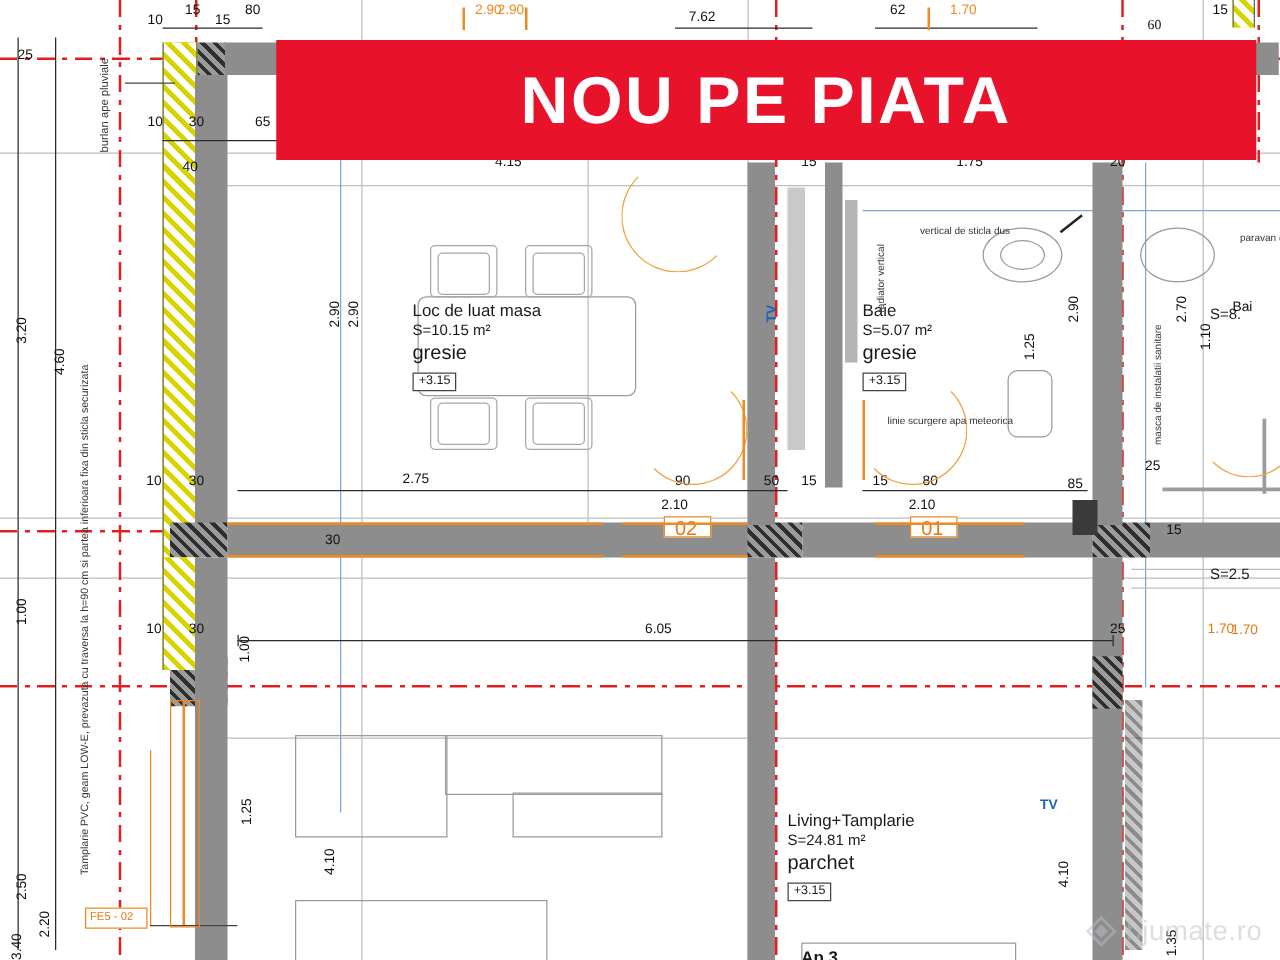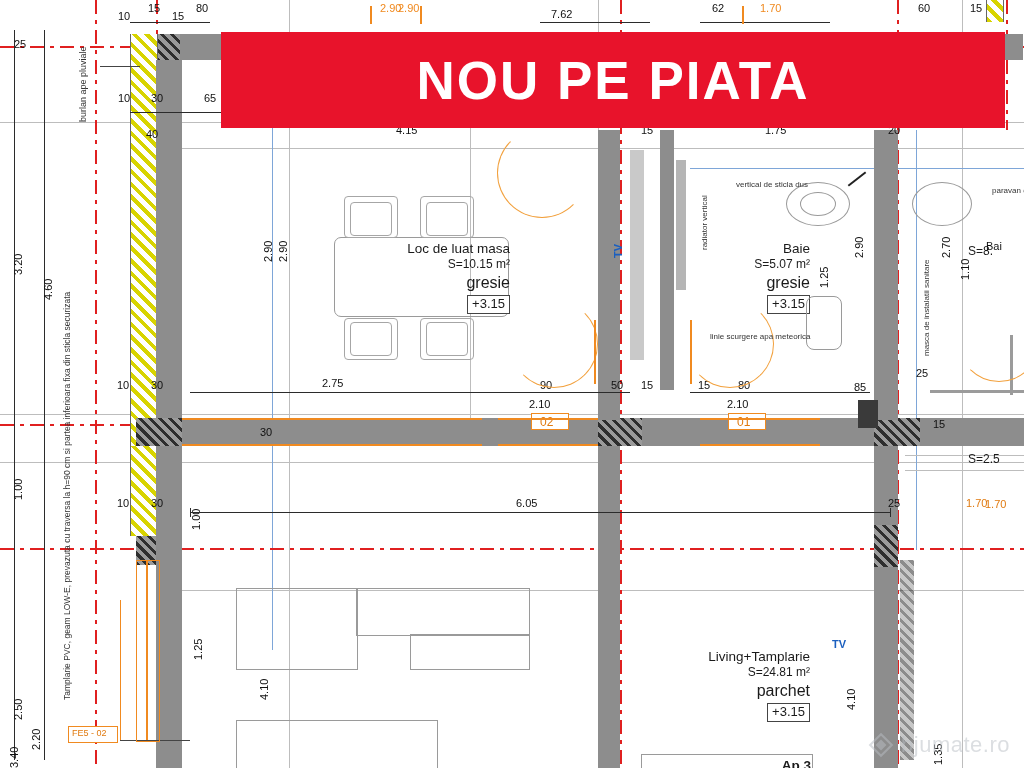--- a/index.html
+++ b/index.html
@@ -38,30 +38,30 @@
   
   .dim{position:absolute;font-size:11px;color:#111;white-space:nowrap;}
   .dim-v{position:absolute;font-size:11px;color:#111;white-space:nowrap;
     transform-origin:0 0;}
   .dimline-h{position:absolute;border-top:1px solid #2b2b2b;height:0;}
   .dimline-v{position:absolute;border-left:1px solid #2b2b2b;width:0;}
   .tick{position:absolute;width:1px;height:9px;background:#2b2b2b;}
 
   .orange{position:absolute;border:1px solid #f08a20;}
   .orange-line{position:absolute;background:#f08a20;}
-  .orange-txt{position:absolute;font-size:12px;color:#e07a10;}
+  .orange-txt{position:absolute;font-size:16px;color:#e07a10;}
   .door-arc{position:absolute;border:1px solid #f2a03c;border-radius:50%;
     background:transparent;}
 
-  .room{position:absolute;text-align:right;color:#1a1a1a;line-height:1.28;}
+  .room{position:absolute;text-align:left;color:#1a1a1a;line-height:1.28;}
   .room .nm{font-size:13.5px;}
   .room .ar{font-size:12px;}
   .room .fl{font-size:16px;}
   .lvl{display:inline-block;border:1px solid #444;padding:0 4px;
-    font-size:13px;background:#fff;margin-top:2px;}
+    font-size:10px;background:#fff;margin-top:2px;}
 
   .furn{position:absolute;border:1px solid #9a9a9a;background:transparent;}
   .furn-r{position:absolute;border:1px solid #9a9a9a;border-radius:7px;}
   .chair{position:absolute;border:1px solid #a6a6a6;border-radius:4px;}
   .oval{position:absolute;border:1px solid #9a9a9a;border-radius:50%;}
 
   .tinytxt{position:absolute;font-size:8px;color:#333;white-space:nowrap;}
   .tinytxt-v{position:absolute;font-size:8px;color:#333;white-space:nowrap;
     transform-origin:0 0;}
   .lbl-blue{position:absolute;font-size:11px;color:#1b5fbf;font-weight:bold;}
@@ -141,21 +141,21 @@
 
   <div class="dim" style="left:148px;top:2px;">15</div>
   <div class="dim" style="left:118px;top:10px;">10</div>
   <div class="dim" style="left:172px;top:10px;">15</div>
   <div class="dim" style="left:196px;top:2px;">80</div>
   <div class="dim" style="left:380px;top:2px;color:#f08a20;">2.90</div>
   <div class="dim" style="left:398px;top:2px;color:#f08a20;">2.90</div>
   <div class="dim" style="left:551px;top:8px;">7.62</div>
   <div class="dim" style="left:712px;top:2px;">62</div>
   <div class="dim" style="left:760px;top:2px;color:#f08a20;">1.70</div>
-  <div class="dim" style="left:918px;top:2px;">60</div>
+  <div class="dim" style="left:918px;top:14px;font-family:Liberation Serif, serif;">60</div>
   <div class="dim" style="left:970px;top:2px;">15</div>
 
   <div class="dimline-h" style="left:130px;top:22px;width:80px;"></div>
   <div class="dimline-h" style="left:540px;top:22px;width:110px;"></div>
   <div class="dimline-h" style="left:700px;top:22px;width:130px;"></div>
 
   <div class="dim" style="left:14px;top:38px;">25</div>
   <div class="dim" style="left:118px;top:92px;">10</div>
   <div class="dim" style="left:151px;top:92px;">30</div>
   <div class="dim" style="left:204px;top:92px;">65</div>

